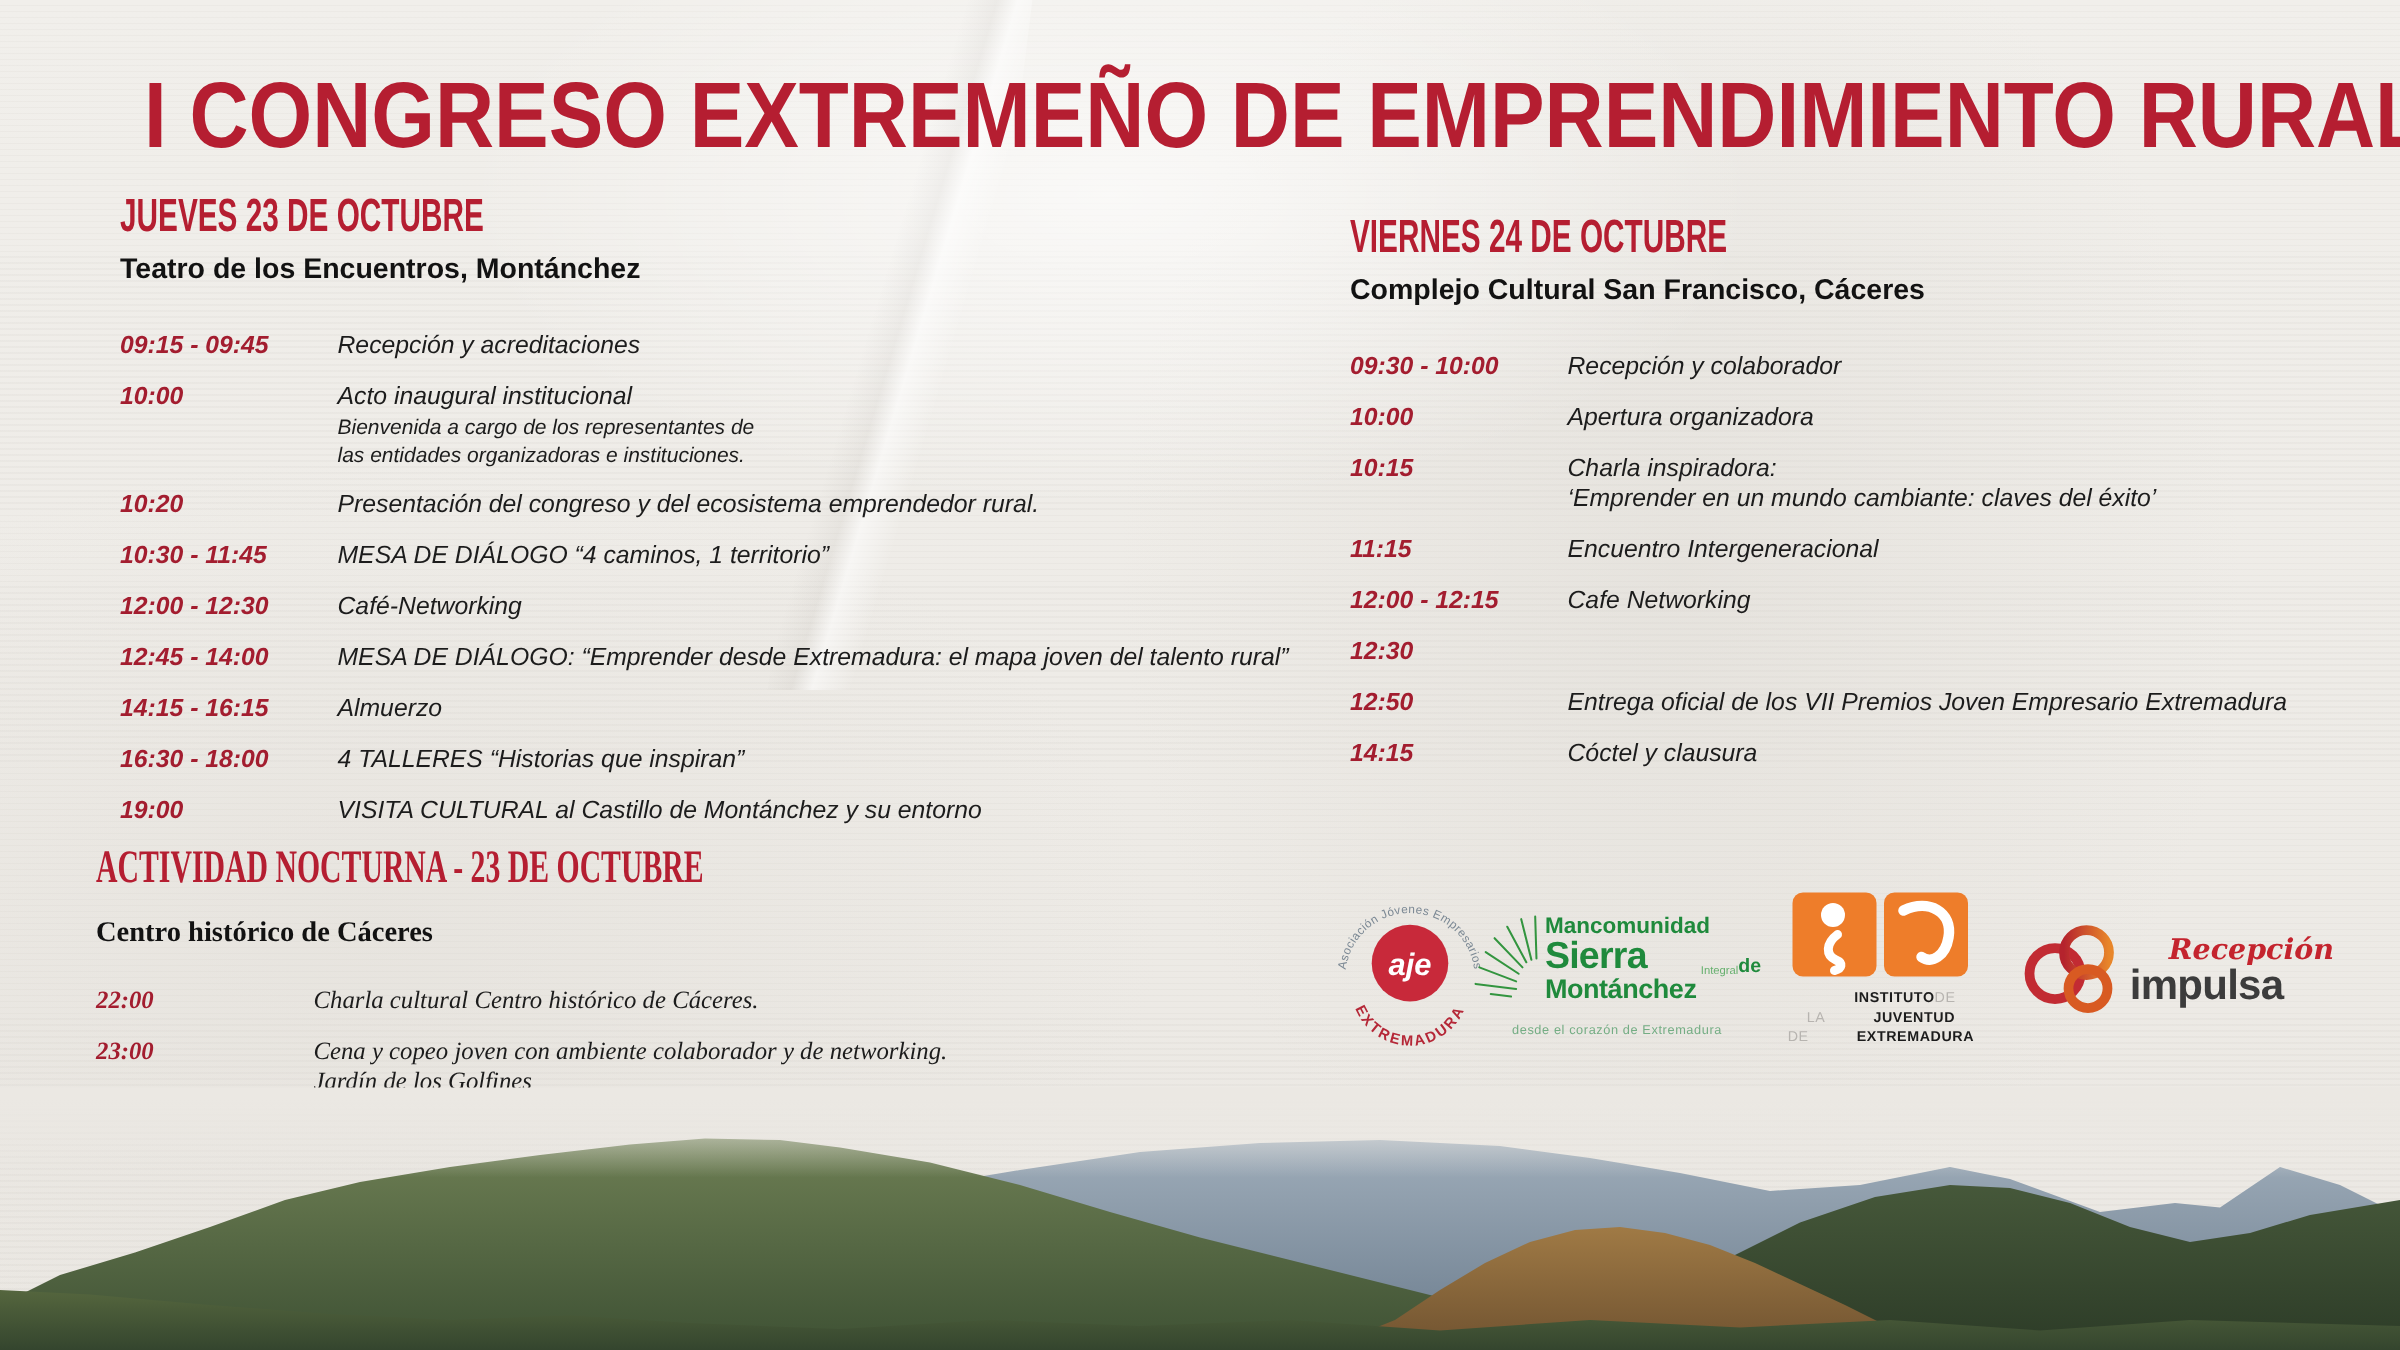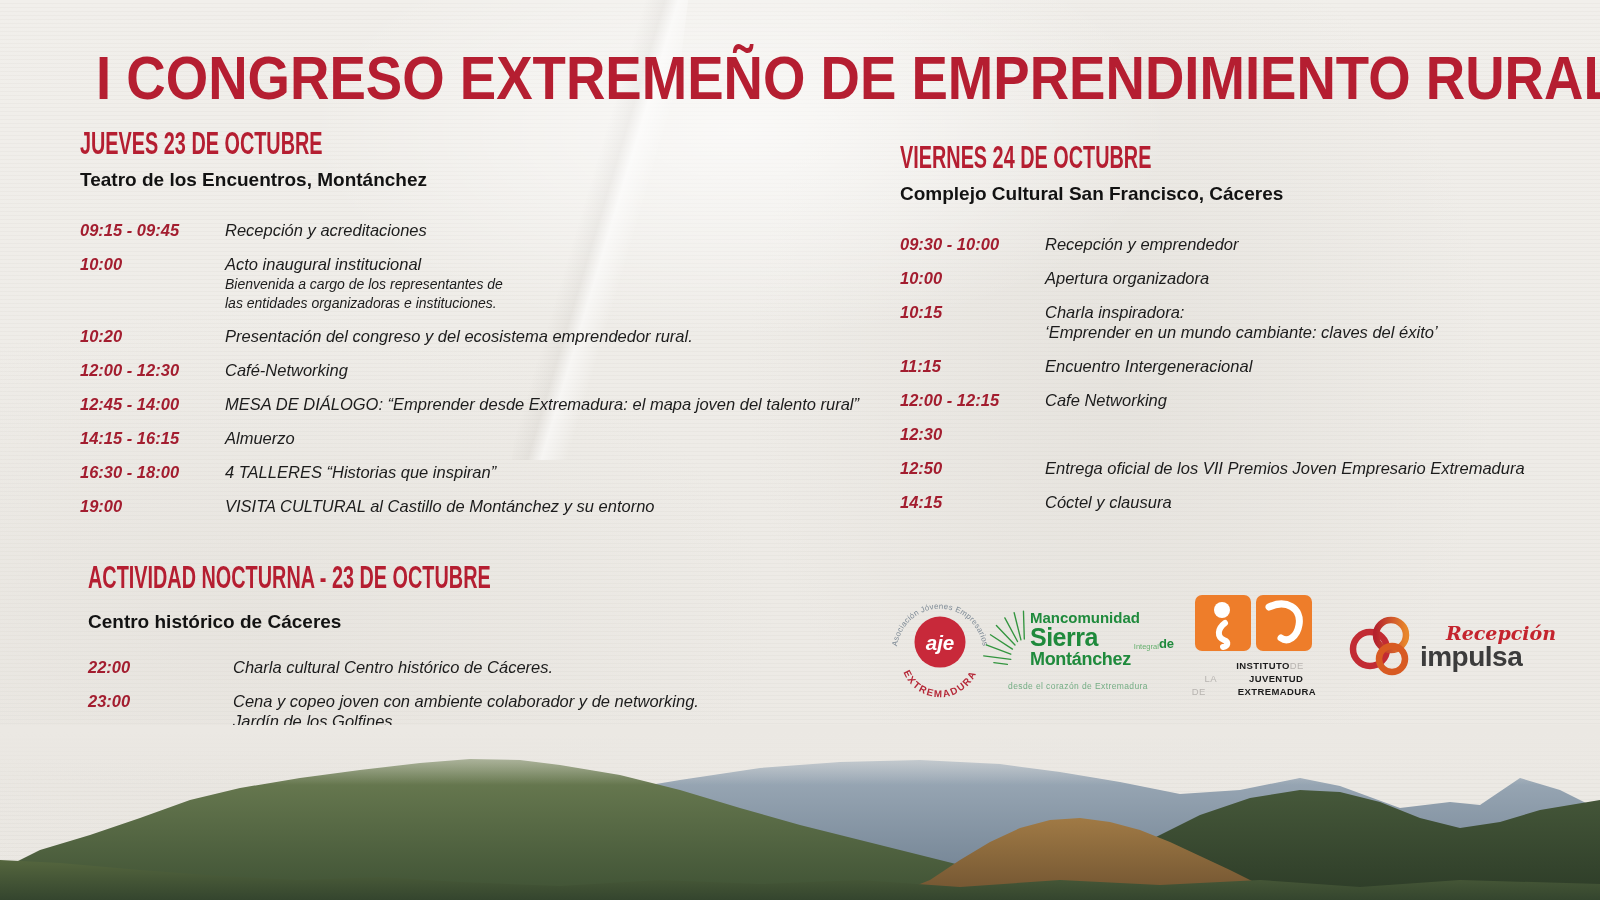--- a/index.html
+++ b/index.html
@@ -22,21 +22,21 @@
   .col-right{left:900px;top:140px;width:660px;}
   .day-heading{display:inline-block;font-weight:bold;font-size:31px;color:#B51E31;
     white-space:nowrap;transform:scaleX(.64);transform-origin:left top;letter-spacing:0;}
   .venue{margin-top:7px;font-weight:bold;font-size:19px;color:#121212;}
   .events{margin-top:29px;}
   .ev{display:flex;margin-bottom:14px;}
   .ev .t{flex:none;width:145px;color:#A31D2F;font-weight:bold;font-style:italic;font-size:16.5px;line-height:20px;}
   .ev .d{font-style:italic;color:#1c1c1c;font-size:16.5px;line-height:20px;}
   .ev .d .sub{font-size:14px;line-height:17px;margin-top:2px;}
   .ev .d .d2{font-size:16.5px;line-height:20px;}
-  .section-night{position:absolute;left:88px;top:560px;width:812px;}
+  .section-night{position:absolute;left:64px;top:560px;width:812px;font-family:Liberation Serif, serif;}
   .section-night .venue{margin-top:15px;}
   .section-night .events{margin-top:24px;}
   
   .logos{position:absolute;left:886px;top:588px;width:670px;height:118px;
     display:flex;align-items:center;justify-content:space-between;}
   .logo{display:flex;flex-direction:column;align-items:center;}
   .logo-manc{width:168px;}
   .manc-row{display:flex;align-items:center;}
   .manc-text{margin-left:4px;color:#1f8a3c;line-height:1;}
   .manc-l1{font-weight:bold;font-size:15px;}
@@ -83,20 +83,24 @@
           <div>Acto inaugural institucional</div>
           <div class="sub">Bienvenida a cargo de los representantes de</div>
           <div class="sub">las entidades organizadoras e instituciones.</div>
         </span>
       </div>
       <div class="ev">
         <span class="t">10:20</span>
         <span class="d">Presentación del congreso y del ecosistema emprendedor rural.</span>
       </div>
       <div class="ev">
+        <span class="t">10:30 - 11:45</span>
+        <span class="d">MESA DE DIÁLOGO “4 caminos, 1 territorio”</span>
+      </div>
+      <div class="ev">
         <span class="t">12:00 - 12:30</span>
         <span class="d">Café-Networking</span>
       </div>
       <div class="ev">
         <span class="t">12:45 - 14:00</span>
         <span class="d">MESA DE DIÁLOGO: “Emprender desde Extremadura: el mapa joven del talento rural”</span>
       </div>
       <div class="ev">
         <span class="t">14:15 - 16:15</span>
         <span class="d">Almuerzo</span>
@@ -129,21 +133,21 @@
       </div>
     </div>
   </div>
 
   <div class="col col-right">
     <span class="day-heading">VIERNES 24 DE OCTUBRE</span>
     <div class="venue">Complejo Cultural San Francisco, Cáceres</div>
     <div class="events">
       <div class="ev">
         <span class="t">09:30 - 10:00</span>
-        <span class="d">Recepción y emprendedor</span>
+        <span class="d">Recepción y colaborador</span>
       </div>
       <div class="ev">
         <span class="t">10:00</span>
         <span class="d">Apertura organizadora</span>
       </div>
       <div class="ev">
         <span class="t">10:15</span>
         <span class="d">
           <div>Charla inspiradora:</div>
           <div class="d2">‘Emprender en un mundo cambiante: claves del éxito’</div>

